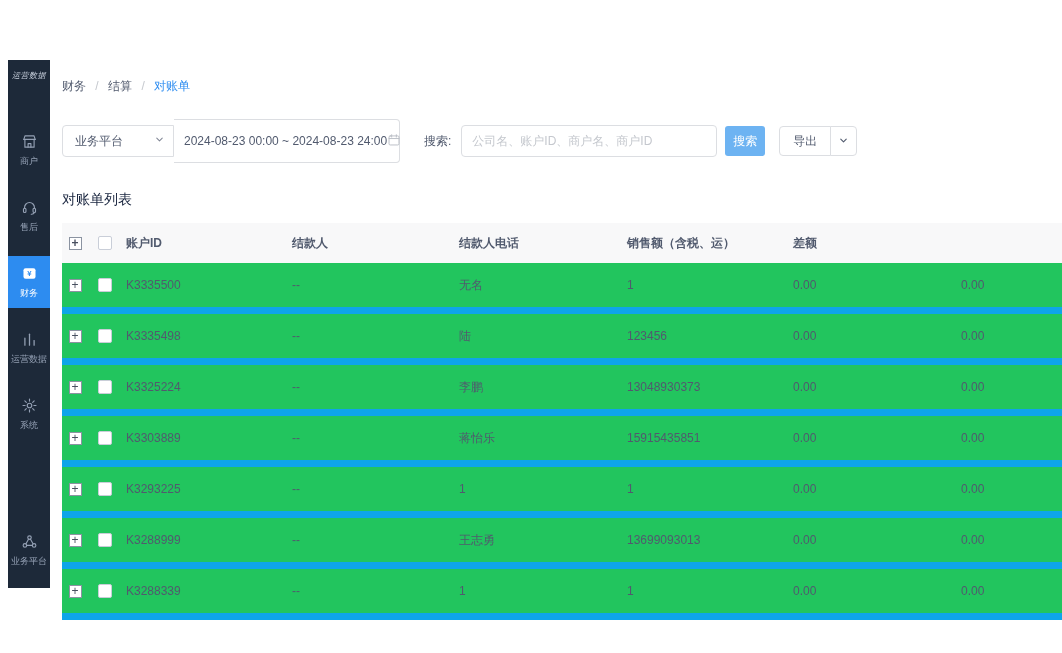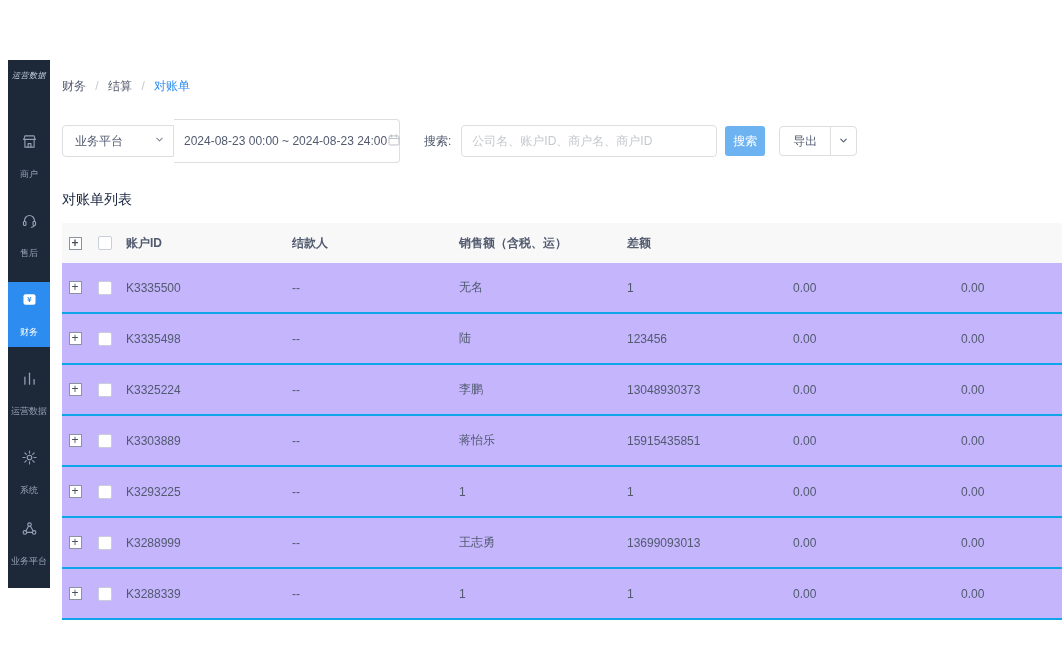--- a/index.html
+++ b/index.html
@@ -16,21 +16,21 @@
     position:absolute; left:8px; top:60px; width:42px; height:528px;
     background:#1d2939; display:flex; flex-direction:column; align-items:center;
   }
   .logo {
     width:100%; height:30px; display:flex; align-items:center; justify-content:center;
     color:#cdd5e2; font-size:8px; font-style:italic; letter-spacing:0.5px;
   }
   .side-nav { width:100%; margin-top:34px; display:flex; flex-direction:column; row-gap:14px; }
   .side-item {
     width:100%; padding:9px 0 8px; display:flex; flex-direction:column; align-items:center;
-    row-gap:18px; color:#94a0b4; font-size:9px; white-space:nowrap; cursor:pointer;
+    row-gap:5px; color:#94a0b4; font-size:9px; white-space:nowrap; cursor:pointer;
   }
   .side-item.active { background:#2d8cf0; color:#fff; }
   .side-item svg { display:block; }
   .side-bottom { margin-top:auto; margin-bottom:12px; }
   
   .main { position:absolute; left:62px; top:60px; right:0; }
   .breadcrumb { margin-top:18px; font-size:12px; color:#515a6e; }
   .breadcrumb .sep { margin:0 6px; color:#c5c8ce; }
   .breadcrumb .crumb { cursor:pointer; }
   .breadcrumb .current { color:#2d8cf0; }
@@ -67,21 +67,21 @@
   }
   .section-title { margin-top:28px; font-size:14px; color:#17233d; }
   
   .table { margin-top:14px; font-size:12px; }
   .thead, .tr {
     display:grid;
     grid-template-columns:26px 34px 166px 167px 168px 166px 168px 1fr;
     align-items:center;
   }
   .thead { height:40px; background:#f8f8f9; font-weight:bold; color:#515a6e; }
-  .tr { height:51px; border-bottom:2px solid #0ea5e9; background:#c4b5fd; }
+  .tr { height:51px; border-bottom:7px solid #0ea5e9; background:#22c55e; }
   .td-text { padding-left:4px; white-space:nowrap; overflow:hidden; }
   .td-expand, .td-check { display:flex; justify-content:center; align-items:center; }
   .expand-box {
     width:13px; height:13px; border:1px solid #8b93a1; background:#fff; color:#495060;
     display:flex; align-items:center; justify-content:center; cursor:pointer;
     font-size:12px; line-height:1;
   }
   .expand-box::before { content:"+"; margin-top:-1px; }
   .checkbox {
     width:14px; height:14px; border:1px solid #c9ced8; border-radius:2px; background:#fff; cursor:pointer;
@@ -214,20 +214,21 @@
   <div class="table">
     <div class="thead">
       <div class="td-expand">
           <span class="expand-box"></span>
         </div>
       <div class="td-check">
           <span class="checkbox"></span>
         </div>
       <div class="td-text">账户ID</div>
       <div class="td-text">结款人</div>
+      <div class="td-text">结款人电话</div>
       <div class="td-text">销售额（含税、运）</div>
       <div class="td-text">差额</div>
     </div>
     <div>
   <div class="tr">
     <div class="td-expand">
             <span class="expand-box"></span>
           </div>
     <div class="td-check">
             <span class="checkbox"></span>

